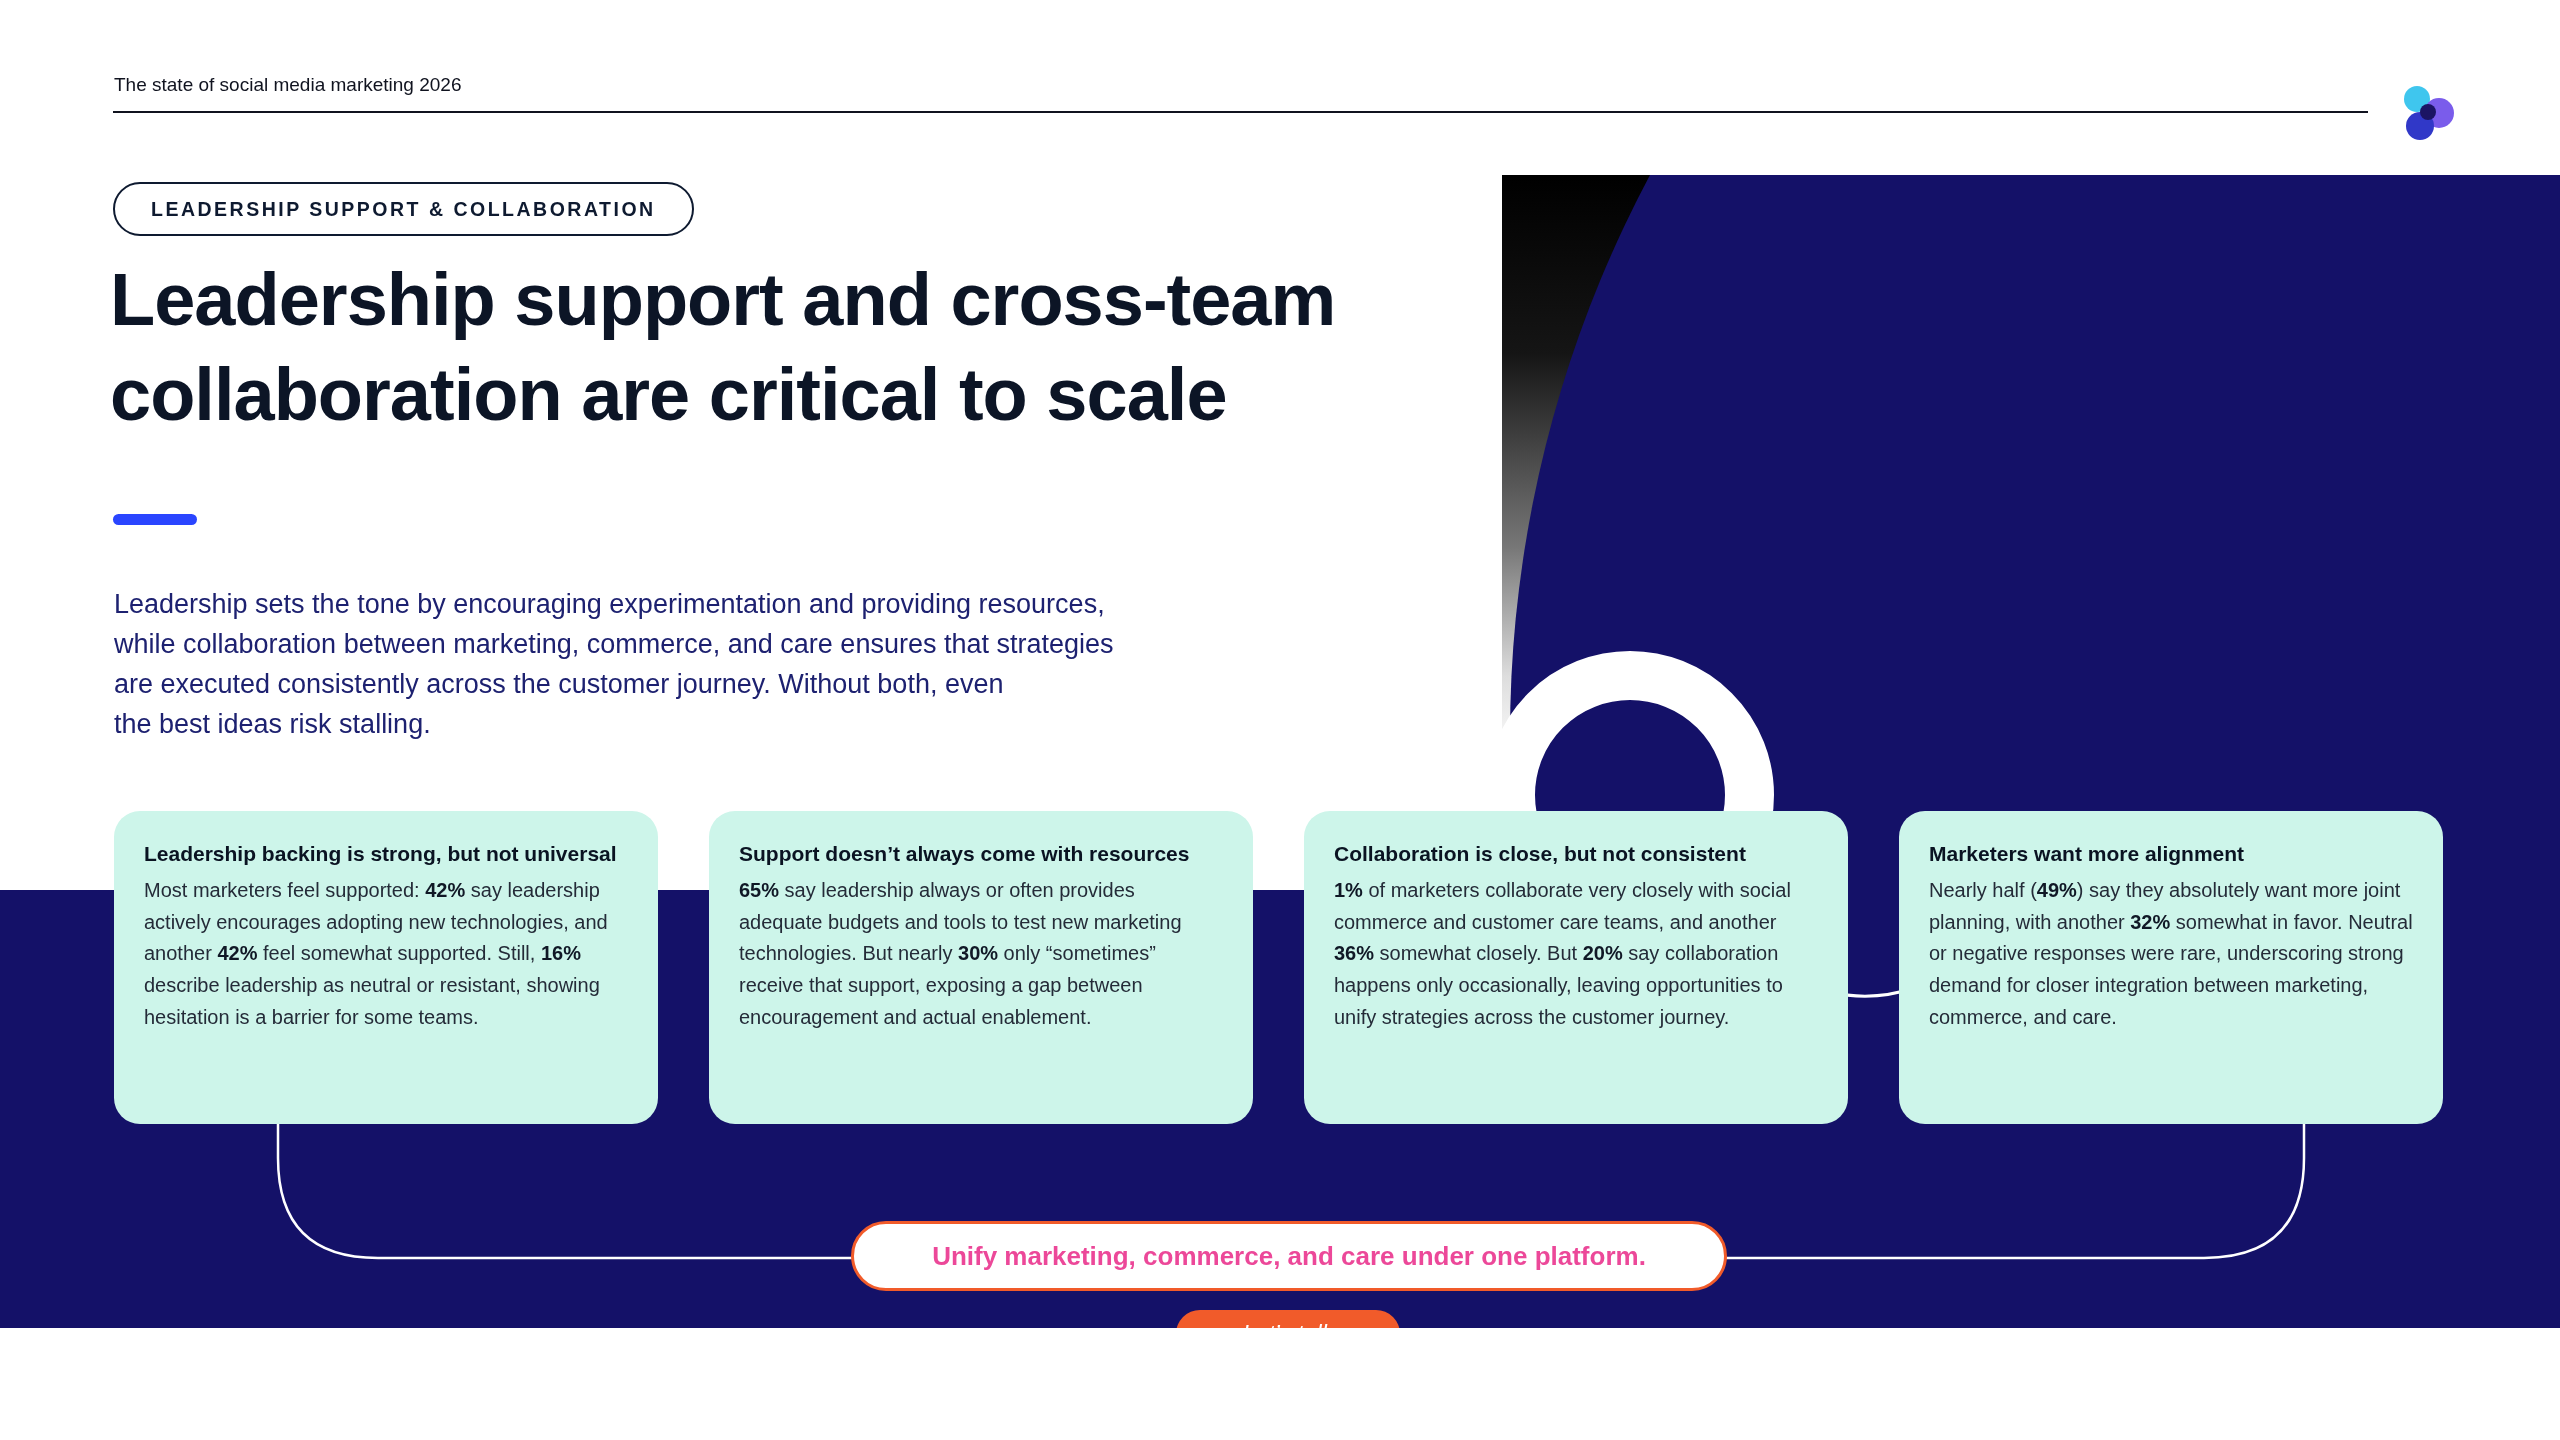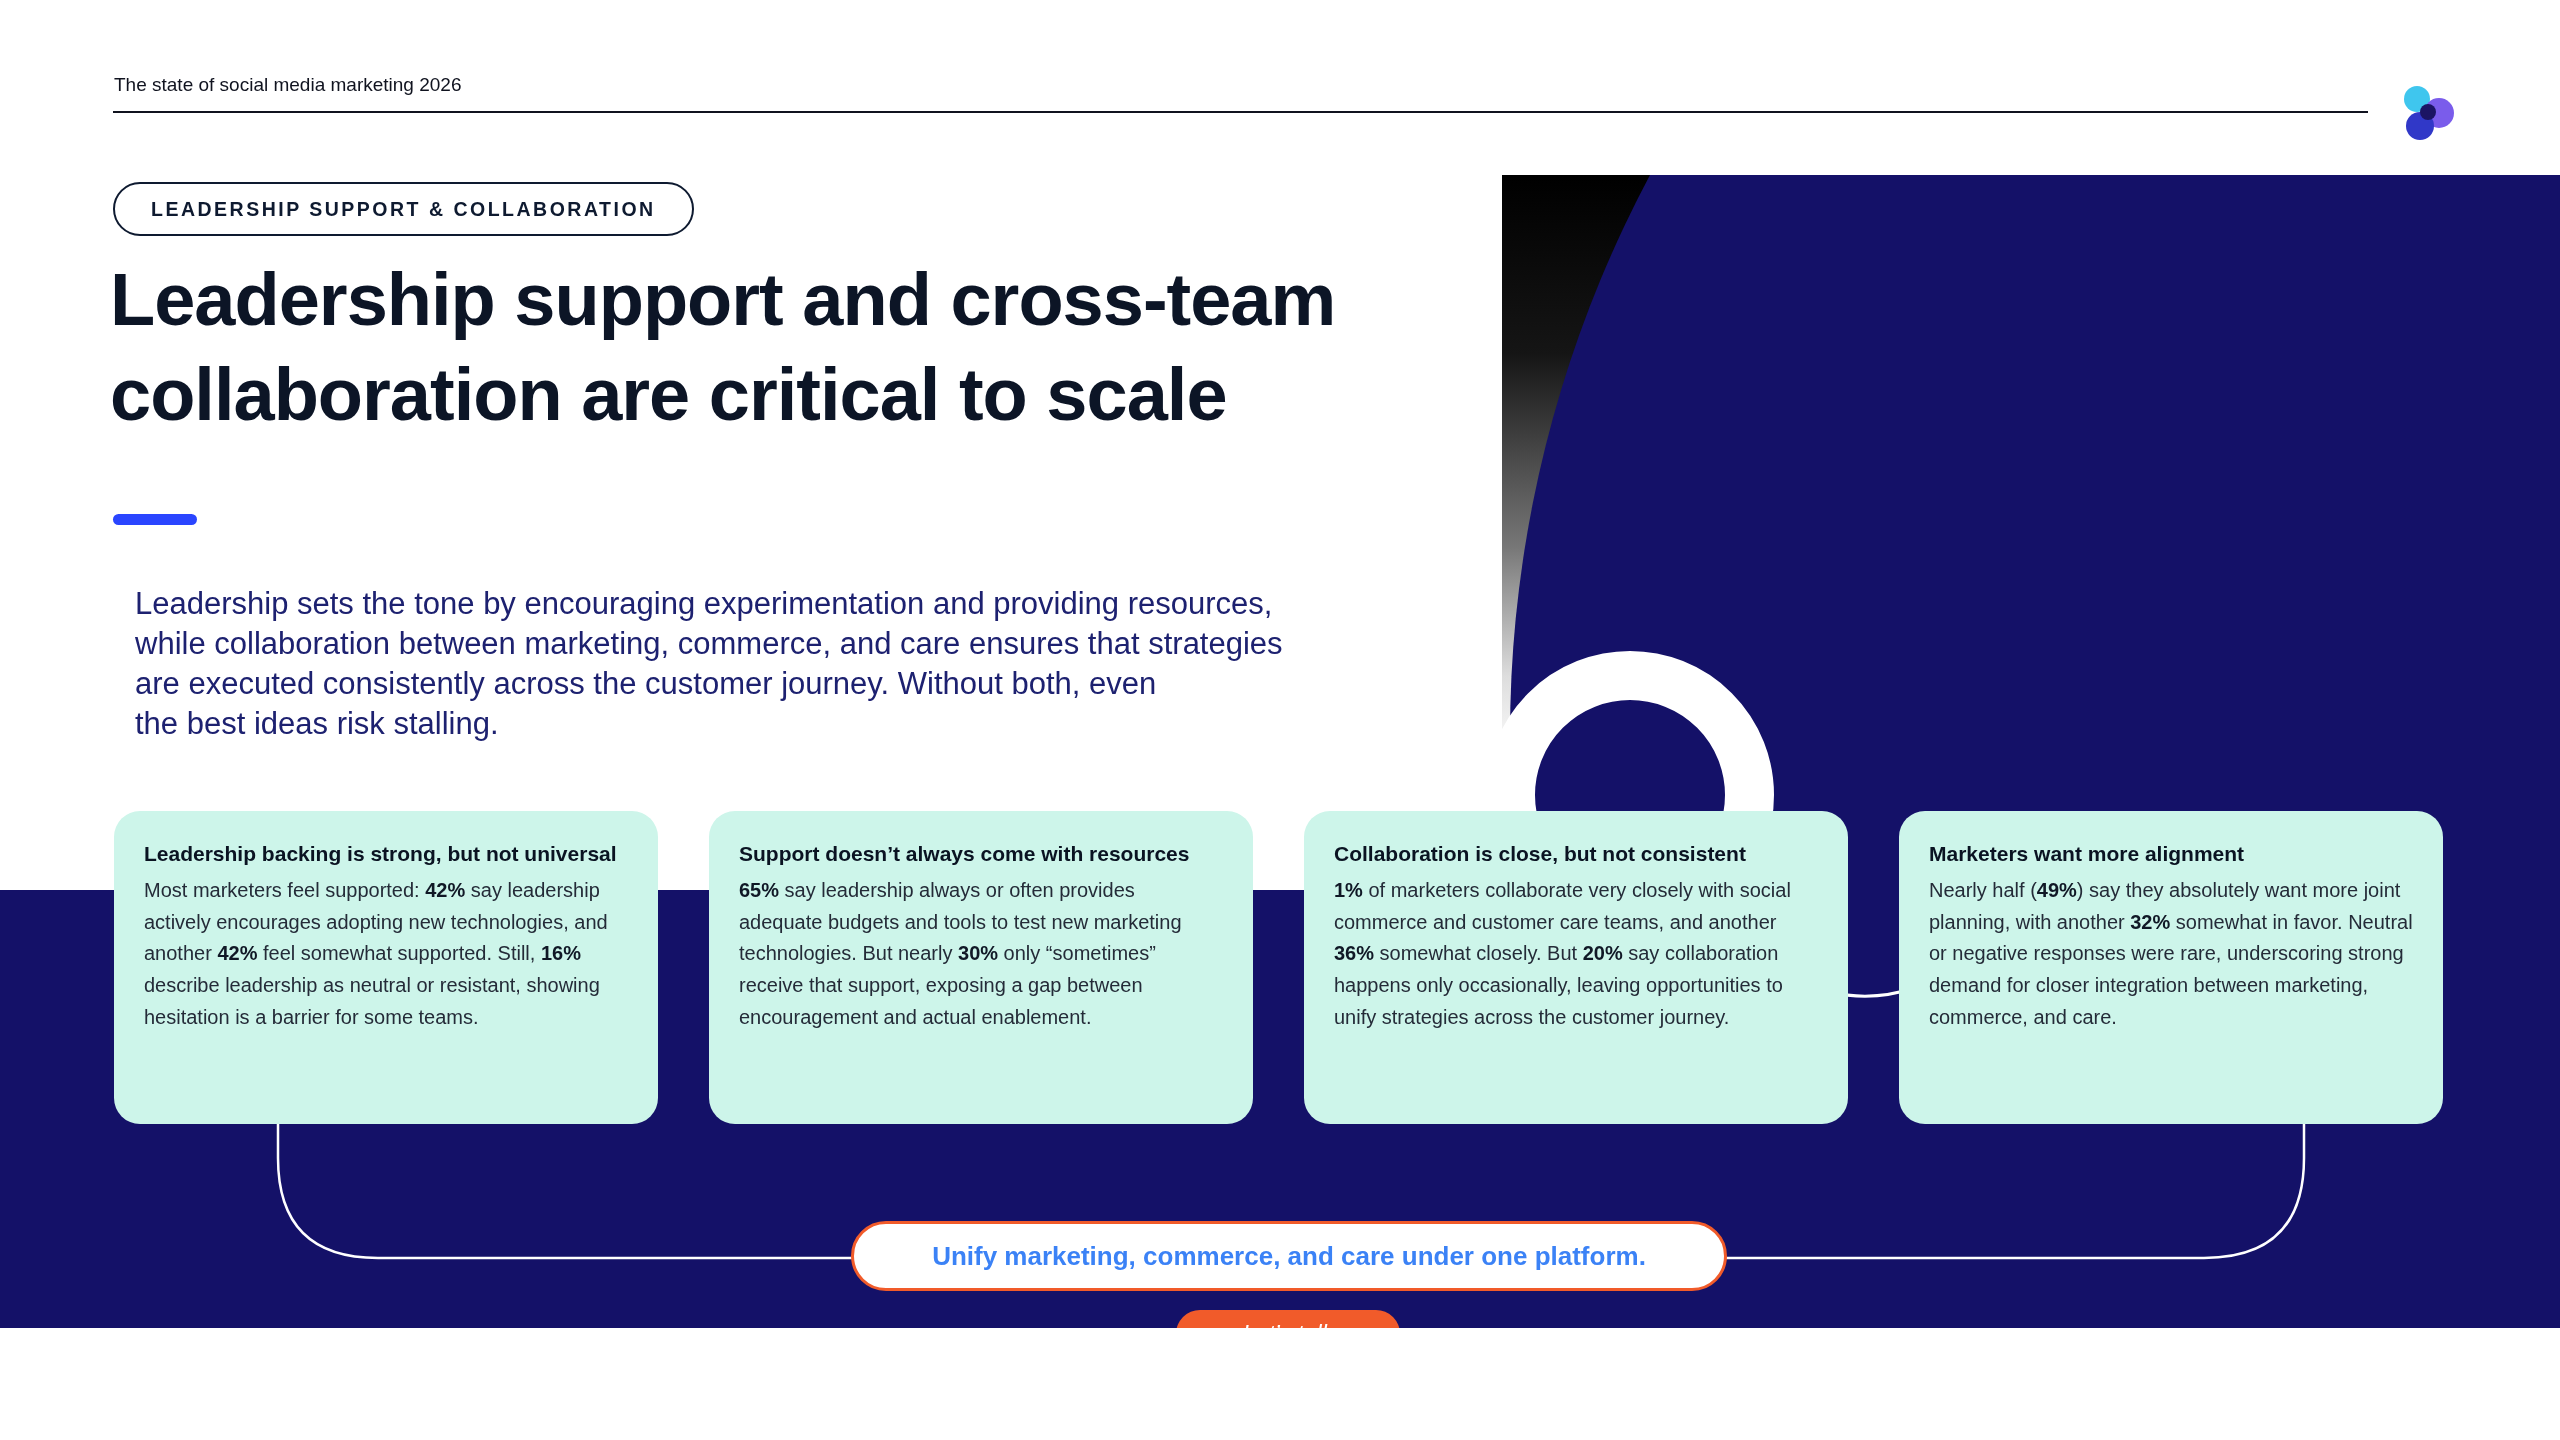--- a/index.html
+++ b/index.html
@@ -18,22 +18,22 @@
   .logo-c4 { left:22px; top:20px; width:16px; height:16px; background:#1b1464; }
 
   
   .badge { position:absolute; left:113px; top:182px; height:54px; display:inline-flex; align-items:center;
            padding:0 36px; border:2.5px solid #0e1a30; border-radius:28px; }
   .badge span { font-size:19.5px; letter-spacing:2.5px; font-weight:600; color:#0e1a30; }
   h1.page-title { position:absolute; left:110px; top:252px; font-size:74px; line-height:95px; font-weight:700;
            letter-spacing:-1px; color:#0c1526; white-space:pre-line; }
   .dash { position:absolute; left:113px; top:514px; width:84px; height:11px; border-radius:6px;
            background:var(--accent_blue, #2a45ff); }
-  .intro { position:absolute; left:114px; top:584px; font-size:31px; line-height:40px; font-weight:500;
-           color:#1d2170; white-space:pre-line;margin-left:21px; }
+  .intro { position:absolute; left:114px; top:584px; font-size:27px; line-height:40px; font-weight:500;
+           color:#1d2170; white-space:pre-line; }
 
   
   .navy-bg { position:absolute; left:0; top:890px; width:2560px; height:550px; background:var(--navy, #141168); z-index:1; }
   .graphic { position:absolute; left:1502px; top:175px; width:1058px; height:716px; overflow:hidden; z-index:1;
              background:linear-gradient(180deg, #000 0%, #151515 25%, #777 52%, #ddd 70%, #fff 82%); }
   .big-circle { position:absolute; left:8px; top:-630px; width:2380px; height:2380px; border-radius:50%;
              background:var(--navy, #141168); }
   .ring { position:absolute; left:1486px; top:651px; width:288px; height:288px; border-radius:50%;
              border:49px solid #ffffff; z-index:2; }
   .connector { position:absolute; left:0; top:0; width:2560px; height:1440px; z-index:2; pointer-events:none; }
@@ -42,21 +42,21 @@
   .cards { position:absolute; left:114px; top:811px; width:2332px; display:flex; gap:51px; z-index:3; }
   .card { width:544px; height:313px; background:var(--mint, #cdf5ea); border-radius:26px; padding:30px; }
   .card-title { font-size:21px; font-weight:700; line-height:1.25; color:#0a1322; margin-bottom:8px; }
   .card-body { font-size:20px; line-height:1.58; color:#242b38; }
   .card-body b { font-weight:700; color:#101826; }
 
   
   .banner { position:absolute; left:851px; top:1221px; width:876px; height:70px; border-radius:35px;
             background:#ffffff; border:3px solid var(--orange, #f15b2a);
             display:flex; align-items:center; justify-content:center; z-index:4; }
-  .banner span { font-size:26px; font-weight:700; color:#3b82f6; }
+  .banner span { font-size:26px; font-weight:700; color:#ec4899; }
   .cta { position:absolute; left:1176px; top:1310px; width:224px; height:48px; border-radius:24px;
             background:var(--orange, #f15b2a); color:#ffffff; font-size:23px; border:none; cursor:pointer;
             font-family:"Liberation Sans", sans-serif; z-index:4;font-style:italic; }
   .page-num { position:absolute; left:44px; top:1372px; color:#ffffff; font-size:27px; z-index:4; }
   .back { position:absolute; left:2272px; top:1355px; width:172px; height:47px; border-radius:24px;
             background:#ffffff; border:2px solid var(--orange, #f15b2a); color:#e4572e; font-size:18px;
             cursor:pointer; font-family:"Liberation Sans", sans-serif; z-index:4; }
 </style>
 </head>
 <body>

